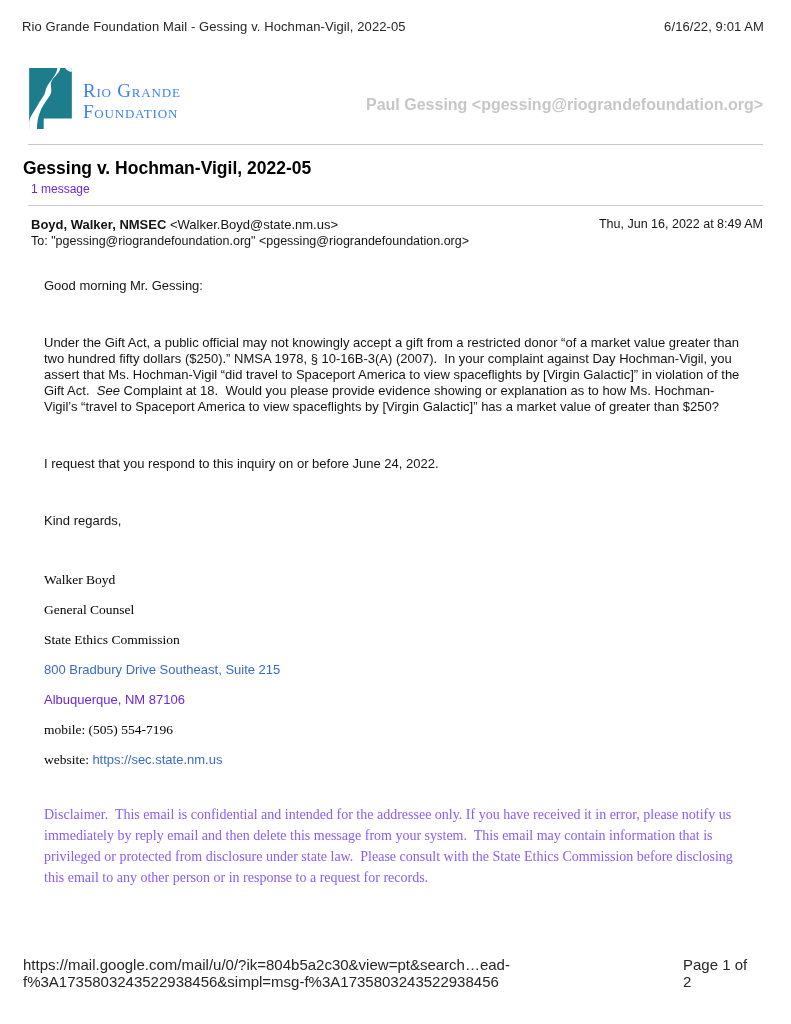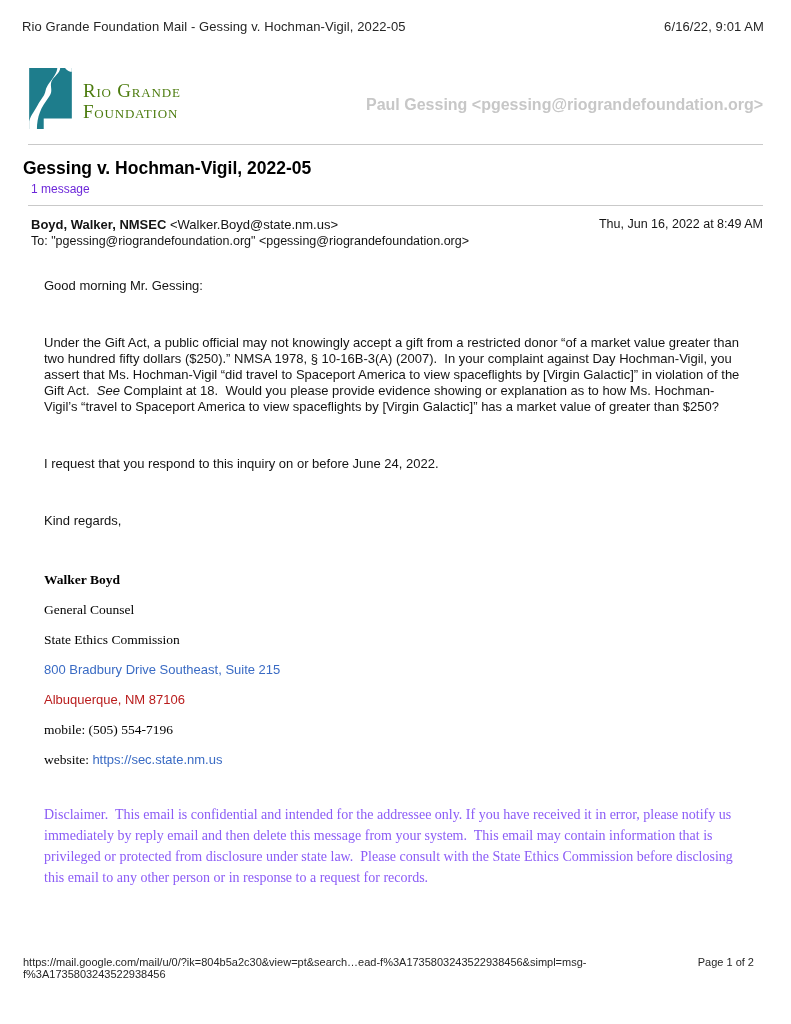--- a/index.html
+++ b/index.html
@@ -25,39 +25,39 @@
     letter-spacing: 0.1px;
   }
   .print-footer {
     position: absolute;
     left: 23px;
     right: 37px;
     top: 956px;
     display: flex;
     justify-content: space-between;
     align-items: baseline;
-    font-size: 11px;
+    font-size: 15px;
     color: #262626;
   }
   .print-footer .url { max-width: 660px; }
   
   .brand-row {
     margin: 33px 28px 0 28px;
     display: flex;
     justify-content: space-between;
     align-items: center;
   }
   .logo { display: flex; align-items: center; gap: 10px; }
   .logo-text {
     font-family: "Liberation Serif", serif;
     font-variant: small-caps;
     font-size: 19px;
     line-height: 21px;
     letter-spacing: 0.8px;
-    color: #4d7c0f;
+    color: #3b82f6;
   }
   .account {
     font-size: 16px;
     font-weight: bold;
     color: #c7c7c7;
     margin-top: 8px;
   }
   .rule {
     border: 0;
     border-top: 1px solid #c9c9c9;
@@ -103,21 +103,21 @@
   .italic { font-style: italic; }
   
   .sig { margin: 0 45px 0 44px; }
   .sig-line {
     font-family: "Liberation Serif", serif;
     font-size: 13.5px;
     line-height: 16px;
     margin-bottom: 14px;
     color: #000000;
   }
-  .sig-line.bold { font-weight: bold; }
+  .sig-line.bold { font-weight: normal; }
   .sig-link {
     font-family: "Liberation Sans", sans-serif;
     font-size: 13px;
     text-decoration: none;
   }
   
   .disclaimer {
     margin: 36px 45px 0 44px;
     font-family: "Liberation Serif", serif;
     font-size: 14px;
@@ -185,21 +185,21 @@
     <p><span>Under the Gift Act, a public official may not knowingly accept a gift from a restricted donor “of a market value greater than two hundred fifty dollars ($250).” NMSA 1978, § 10-16B-3(A) (2007).  In your complaint against Day Hochman-Vigil, you assert that Ms. Hochman-Vigil “did travel to Spaceport America to view spaceflights by [Virgin Galactic]” in violation of the Gift Act.  </span><span class="italic">See</span><span> Complaint at 18.  Would you please provide evidence showing or explanation as to how Ms. Hochman-Vigil’s “travel to Spaceport America to view spaceflights by [Virgin Galactic]” has a market value of greater than $250?</span></p>
     <p>I request that you respond to this inquiry on or before June 24, 2022.</p>
     <p class="closing">Kind regards,</p>
   </div>
 
   <div class="sig">
     <div class="sig-line bold">Walker Boyd</div>
     <div class="sig-line">General Counsel</div>
     <div class="sig-line">State Ethics Commission</div>
     <div class="sig-line"><a href="#" class="sig-link" style="color: rgb(58, 107, 196);">800 Bradbury Drive Southeast, Suite 215</a></div>
-    <div class="sig-line"><a href="#" class="sig-link" style="color: #b91c1c;">Albuquerque, NM 87106</a></div>
+    <div class="sig-line"><a href="#" class="sig-link" style="color: #6d28d9;">Albuquerque, NM 87106</a></div>
     <div class="sig-line">mobile: (505) 554-7196</div>
     <div class="sig-line"><span>website: </span><a href="#" class="sig-link" style="color: rgb(58, 107, 196);">https://sec.state.nm.us</a></div>
   </div>
 
   <div class="disclaimer">Disclaimer.  This email is confidential and intended for the addressee only. If you have received it in error, please notify us immediately by reply email and then delete this message from your system.  This email may contain information that is privileged or protected from disclosure under state law.  Please consult with the State Ethics Commission before disclosing this email to any other person or in response to a request for records.</div>
 
   <div class="print-footer">
     <span class="url">https://mail.google.com/mail/u/0/?ik=804b5a2c30&amp;view=pt&amp;search…ead-f%3A1735803243522938456&amp;simpl=msg-f%3A1735803243522938456</span>
     <span>Page 1 of 2</span>
   </div>

